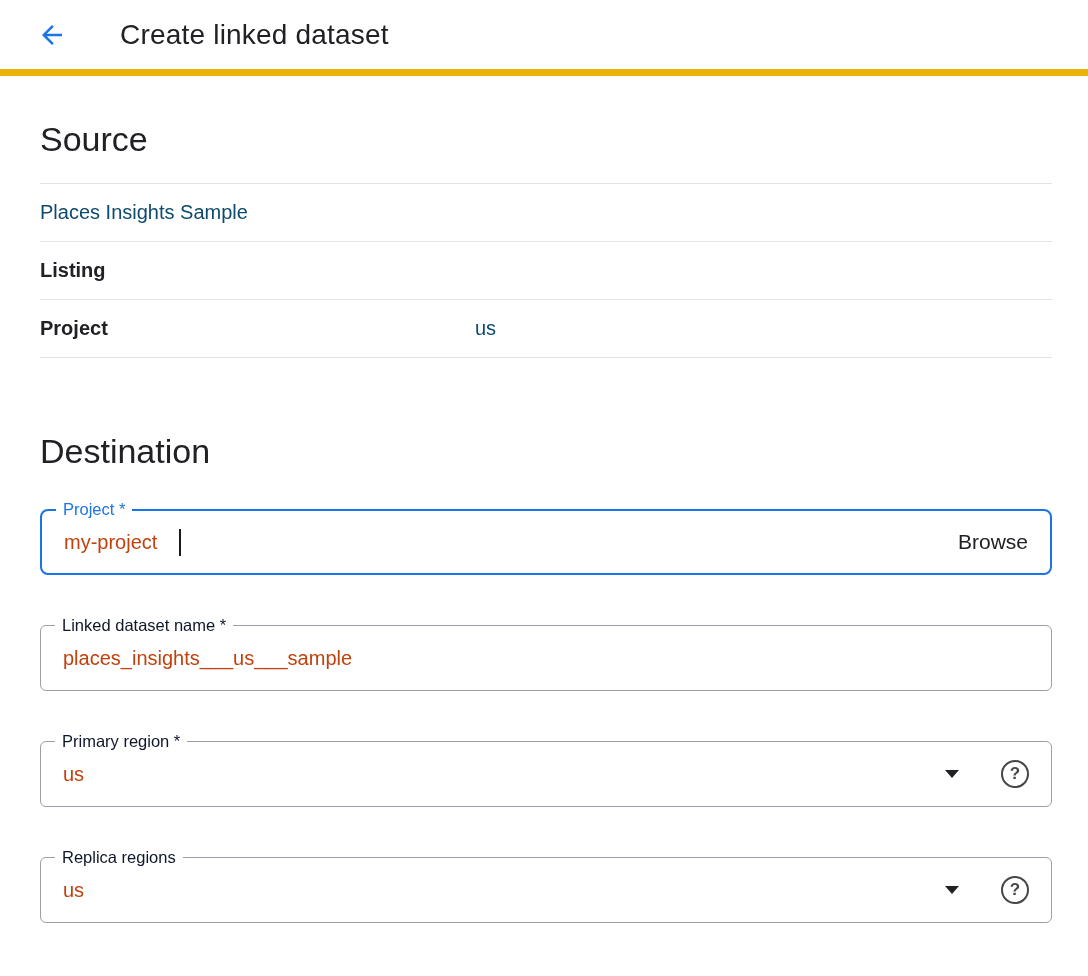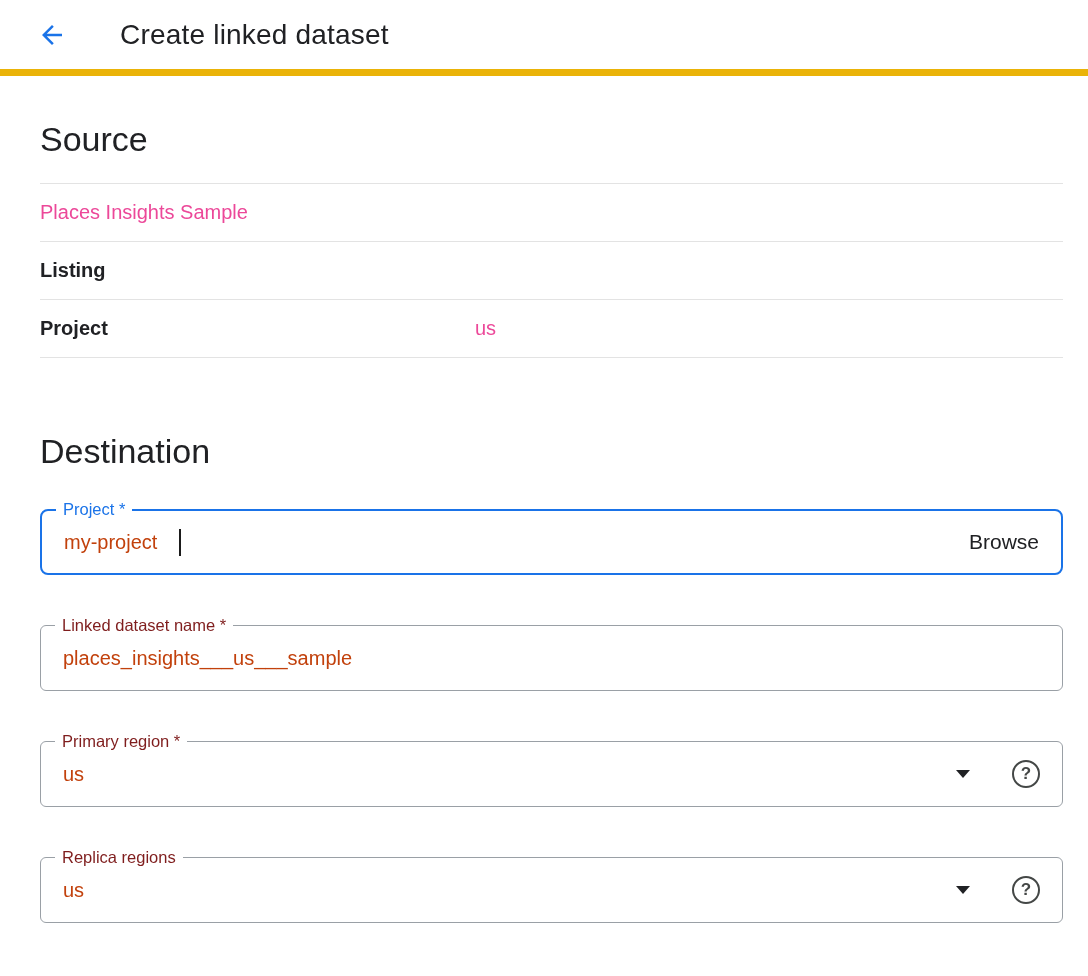--- a/index.html
+++ b/index.html
@@ -32,39 +32,39 @@
   }
   .header-title {
     margin-left: 46px;
     font-size: 28px;
     font-weight: 400;
     color: #202124;
     letter-spacing: 0.2px;
   }
 
   
-  .main { padding: 44px 25px 0 40px; }
+  .main { padding: 44px 36px 0 40px; }
 
   .section-heading {
     font-size: 34px;
     font-weight: 400;
     color: #202124;
   }
 
   
   .source-table { margin-top: 24px; border-top: 1px solid #e3e3e3; }
   .source-row {
     display: flex;
     align-items: center;
     height: 58px;
     border-bottom: 1px solid #e3e3e3;
     font-size: 20px;
   }
   .row-label { width: 435px; font-weight: 600; color: #202124; }
-  .row-value { color: #ec4899; }
+  .row-value { color: #0c4a6e; }
 
   
   .destination-heading { margin-top: 74px; }
 
   
   .field {
     position: relative;
     display: flex;
     align-items: center;
     height: 66px;
@@ -77,21 +77,21 @@
     border: 2px solid #1a73e8;
     border-radius: 8px;
   }
   .field-label {
     position: absolute;
     top: -11px;
     left: 14px;
     background: #ffffff;
     padding: 0 7px;
     font-size: 16.5px;
-    color: #7f1d1d;
+    color: #0f172a;
     line-height: 21px;
     white-space: nowrap;
   }
   .field.focused .field-label { color: #1a73e8; top: -12px; }
   .field-value {
     font-size: 20px;
     color: #c2410c;
   }
   .field-project { margin-top: 38px; gap: 20px; }
   .field-gap { margin-top: 50px; }

